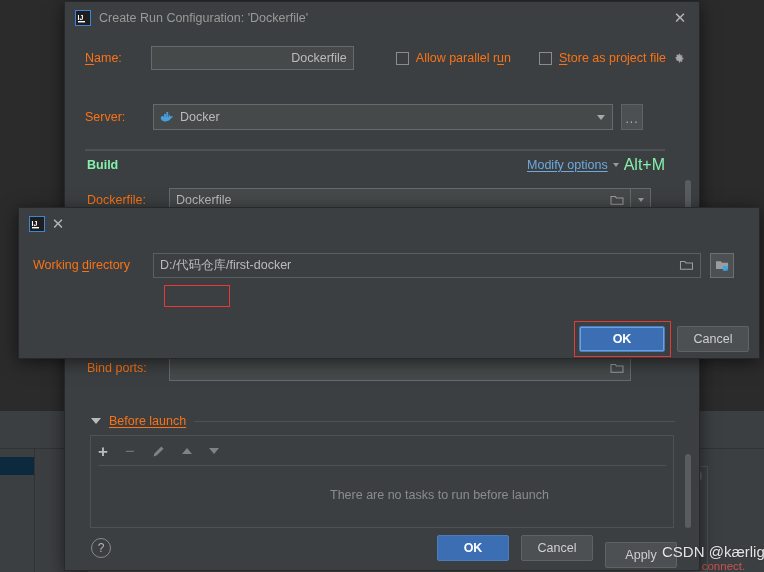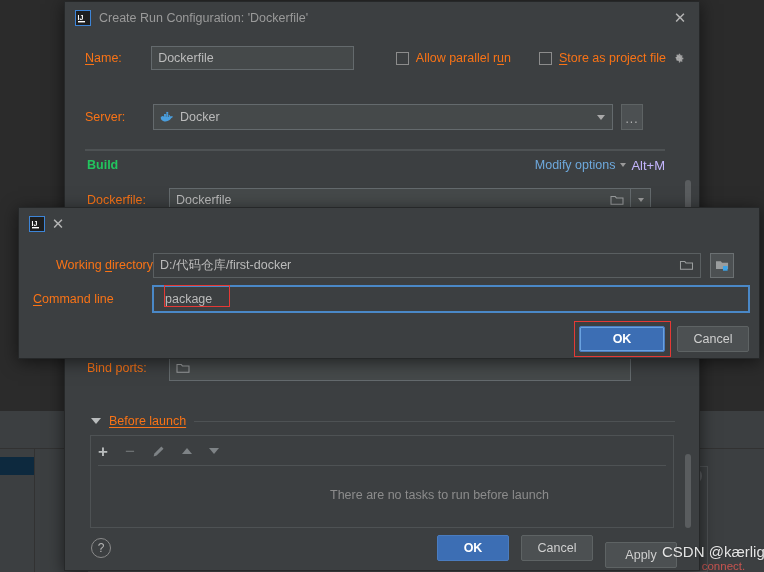--- a/index.html
+++ b/index.html
@@ -69,20 +69,21 @@
 
   .field {
     background: #45494a;
     border: 1px solid #646a6d;
     height: 24px;
     display: flex; align-items: center;
     padding: 2px 6px;
     color: #bbbbbb;
     font-size: 12.5px;
     overflow: hidden;
+    justify-content: flex-end;
   }
   .field.flat { background: #3c3f41; }
   .field .val { white-space: nowrap; overflow: hidden; }
 
   .combo {
     background: #45494a;
     border: 1px solid #646a6d;
     height: 26px;
     display: flex; align-items: center;
     padding: 0 0 0 6px;
@@ -157,26 +158,27 @@
   }
 
   .redbox {
     position: absolute;
     border: 1.5px solid #e53935;
     pointer-events: none;
   }
 
   .link {
     color: #6ea9dd;
+    text-decoration: underline;
     text-underline-offset: 2px;
     font-size: 12.5px;
     margin-left: 32px;
   }
-  .shortcut { color: #c4b5fd; font-size: 13px; }
-  .sect-title { color: #22c55e; font-weight: bold; font-size: 12.5px; }
+  .shortcut { color: #86efac; font-size: 16px; }
+  .sect-title { color: #86efac; font-weight: bold; font-size: 12.5px; }
   .hr { height: 1px; background: #4e5254; flex: 1; }
 
   .scroll-track { position: absolute; background: #3c3f41; }
   .scroll-thumb { position: absolute; background: #5a5d5f; border-radius: 3px; }
 
   .panel-box { position: absolute; border: 1px solid #4e5254; }
   .empty-text {
     position: absolute;
     color: #8c8c8c;
     font-size: 12.5px;
@@ -353,43 +355,37 @@
       <span class="ij-icon">
         <svg width="12" height="12" viewBox="0 0 12 12">
           <text x="0.5" y="7.5" fill="#ffffff" font-size="7" font-family="Liberation Sans, sans-serif" font-weight="bold">IJ</text>
           <rect x="1" y="9" width="7" height="1.4" fill="#ffffff"></rect>
         </svg>
       </span>
       <span class="close-btn">✕</span>
     </div>
 
     <div class="row" style="position:absolute;left:14px;top:44px;width:716px;height:26px;">
-      <span class="lbl" style="width:120px;text-align:right;">Working <u>d</u>irectory</span>
+      <span class="lbl" style="width:120px;">Working <u>d</u>irectory</span>
       <span class="field flat" style="width:548px;height:25px;border-color:#5a5f61;">
         <span class="val" style="flex:1;">D:/代码仓库/first-docker</span>
         <span style="display:flex;">
           <svg class="folder-ic" width="15" height="12" viewBox="0 0 16 14">
             <path d="M1 3h5l1.3 1.6H15V12H1z" fill="none" stroke="#9a9d9e" stroke-width="1.2"></path>
           </svg>
         </span>
       </span>
       <span style="margin-left:9px;width:24px;height:25px;background:#4c5052;border:1px solid #6b7072;display:flex;align-items:center;justify-content:center;">
         <svg width="15" height="13" viewBox="0 0 16 14">
           <path d="M1 2.5h5.2l1.3 1.6H14v6.6H1z" fill="#9a9d9e"></path>
           <rect x="8.5" y="7.6" width="5" height="5" fill="#3ba3e8"></rect>
         </svg>
       </span>
     </div>
 
-    <div class="row" style="position:absolute;left:14px;top:78px;width:716px;height:26px;">
-      <span class="lbl" style="width:120px;"><u>C</u>ommand line</span>
-      <span class="field" style="width:596px;height:26px;background:#3c3f41;border:1px solid #4a88c7;box-shadow:0 0 0 1px #4a88c7;">
-        <span class="val" style="padding:1px 5px;color:#bbbbbb;" placeholder="">package</span>
-      </span>
-    </div>
 
     <div class="redbox" style="left:145px;top:77px;width:66px;height:22px;"></div>
 
     <div class="row" style="position:absolute;left:560px;top:118px;width:170px;height:26px;">
       <span class="btn primary focused" style="min-width:86px;">OK</span>
       <span class="btn" style="margin-left:12px;min-width:72px;">Cancel</span>
     </div>
 
     <div class="redbox" style="left:555px;top:113px;width:97px;height:36px;"></div>
   </div>

